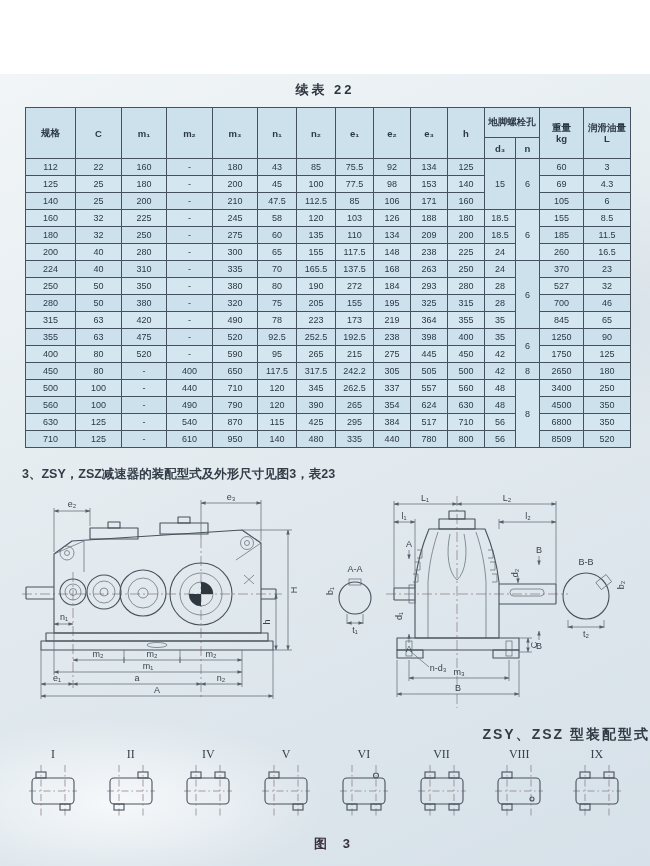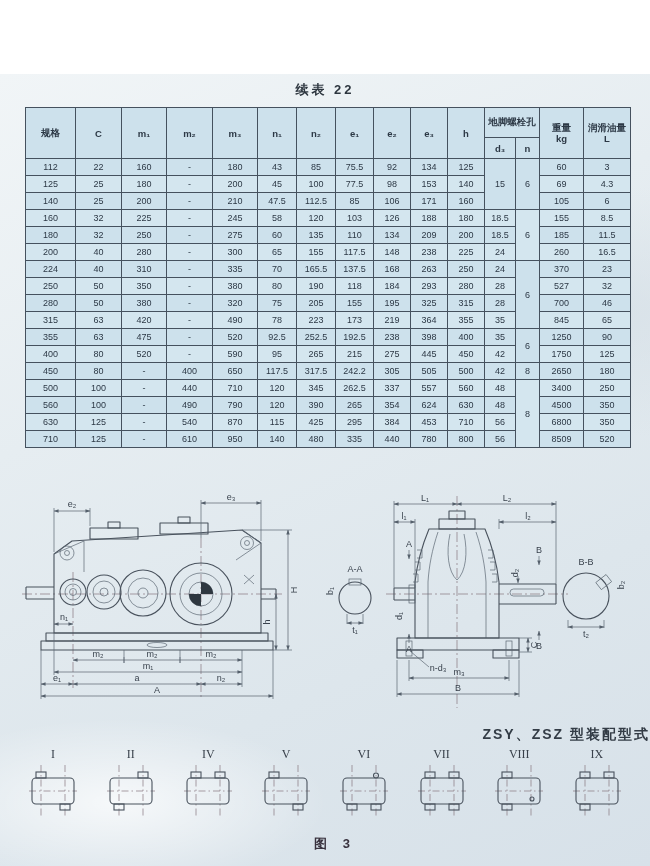--- a/index.html
+++ b/index.html
@@ -206,21 +206,21 @@
           <td>23</td>
         </tr>
         <tr>
           <td>250</td>
           <td>50</td>
           <td>350</td>
           <td>-</td>
           <td>380</td>
           <td>80</td>
           <td>190</td>
-          <td>118</td>
+          <td>272</td>
           <td>184</td>
           <td>293</td>
           <td>280</td>
           <td>28</td>
           <td>527</td>
           <td>32</td>
         </tr>
         <tr>
           <td>280</td>
           <td>50</td>
@@ -339,21 +339,21 @@
         <tr>
           <td>630</td>
           <td>125</td>
           <td>-</td>
           <td>540</td>
           <td>870</td>
           <td>115</td>
           <td>425</td>
           <td>295</td>
           <td>384</td>
-          <td>453</td>
+          <td>517</td>
           <td>710</td>
           <td>56</td>
           <td>6800</td>
           <td>350</td>
         </tr>
         <tr>
           <td>710</td>
           <td>125</td>
           <td>-</td>
           <td>610</td>
@@ -364,20 +364,21 @@
           <td>440</td>
           <td>780</td>
           <td>800</td>
           <td>56</td>
           <td>8509</td>
           <td>520</td>
         </tr>
       </tbody>
   </table>
 
+  <div id="section-note">3、ZSY，ZSZ减速器的装配型式及外形尺寸见图3，表23</div>
 
   <svg id="drawing" width="610" height="240" viewBox="0 0 610 240">
     <defs>
       <marker id="ma" markerWidth="8" markerHeight="6" refX="6.5" refY="2.5" orient="auto">
         <path d="M0,0 L7,2.5 L0,5 Z" fill="#55606c"></path>
         </marker>
       <marker id="mas" markerWidth="8" markerHeight="6" refX="0.5" refY="2.5" orient="auto">
         <path d="M7,0 L0,2.5 L7,5 Z" fill="#55606c"></path>
         </marker>
       <pattern id="hatch" width="5" height="5" patternUnits="userSpaceOnUse" patternTransform="rotate(45)">

